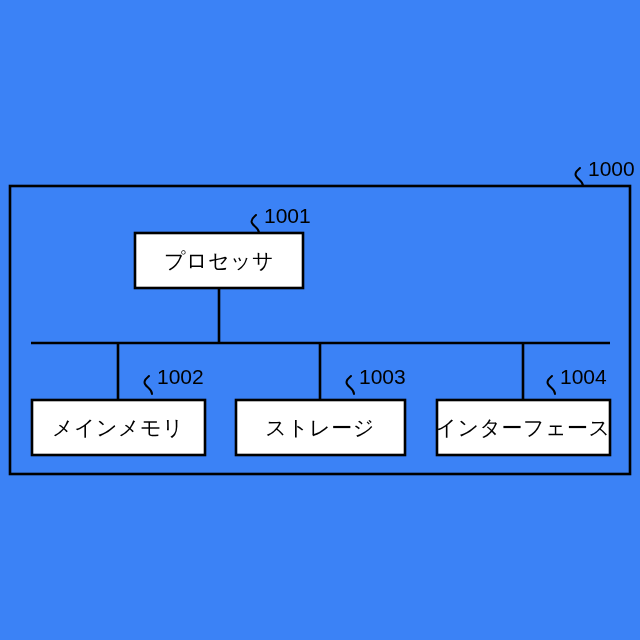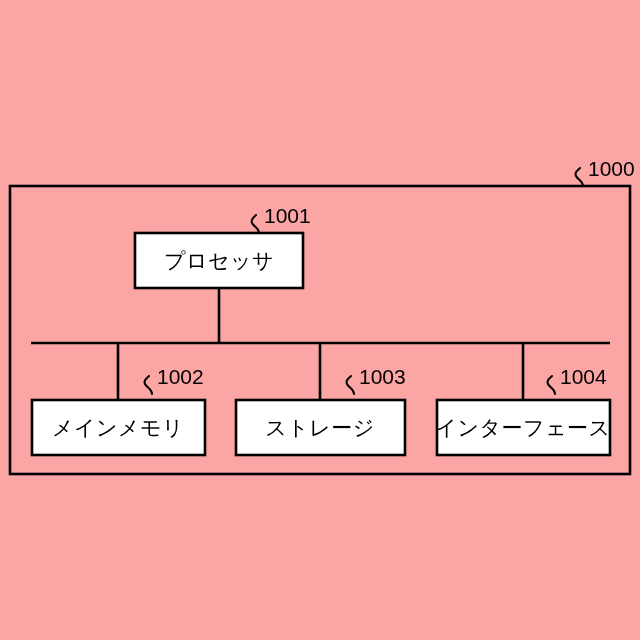--- a/index.html
+++ b/index.html
@@ -5,21 +5,21 @@
 <style>
   html, body {
     margin: 0;
     padding: 0;
     background: #ffffff;
   }
   #figure-root {
     position: relative;
     width: 640px;
     height: 640px;
-    background: #fca5a5;
+    background: #3b82f6;
     font-family: "Liberation Sans", "DejaVu Sans", sans-serif;
     overflow: hidden;
   }
   #figure-svg {
     position: absolute;
     left: 0;
     top: 0;
     width: 640px;
     height: 640px;
     display: block;

